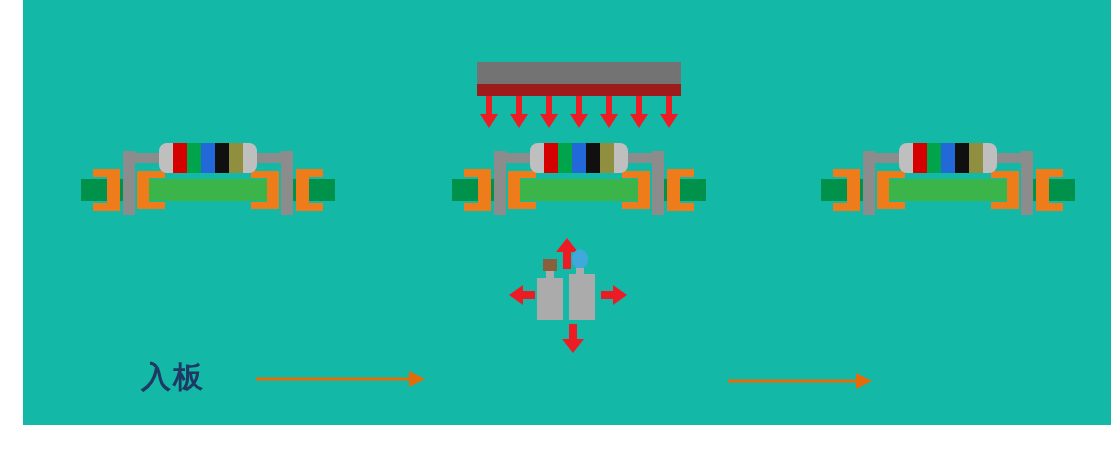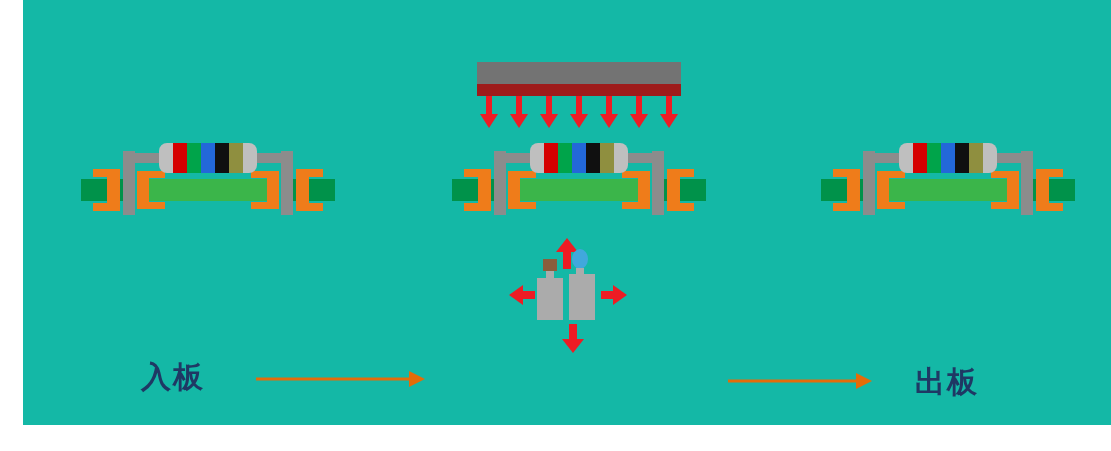--- a/index.html
+++ b/index.html
@@ -218,21 +218,20 @@
       <rect x="28" y="40" width="26" height="42" class="f-bottle"></rect>
     </g>
     <g>
       <ellipse cx="71" cy="21" rx="8" ry="10" class="f-capR"></ellipse>
       <rect x="67" y="30" width="8" height="6" class="f-bottle"></rect>
       <rect x="60" y="36" width="26" height="46" class="f-bottle"></rect>
     </g>
   </svg>
 
   <div class="abs stage-label" style="left:90px;  top:357px; width:120px">入板</div>
-  <div class="abs stage-label" style="left:864px; top:362px; width:120px">出板</div>
 
   <svg class="abs" style="left:233px; top:368px" width="170" height="22" viewBox="0 0 170 22">
     <line x1="0" y1="11" x2="153" y2="11" class="flow-stroke" stroke-width="3"></line>
     <polygon points="153,3 153,19 169,11" class="flow-fill"></polygon>
   </svg>
   <svg class="abs" style="left:705px; top:370px" width="145" height="22" viewBox="0 0 145 22">
     <line x1="0" y1="11" x2="128" y2="11" class="flow-stroke" stroke-width="3"></line>
     <polygon points="128,3 128,19 144,11" class="flow-fill"></polygon>
   </svg>
 

